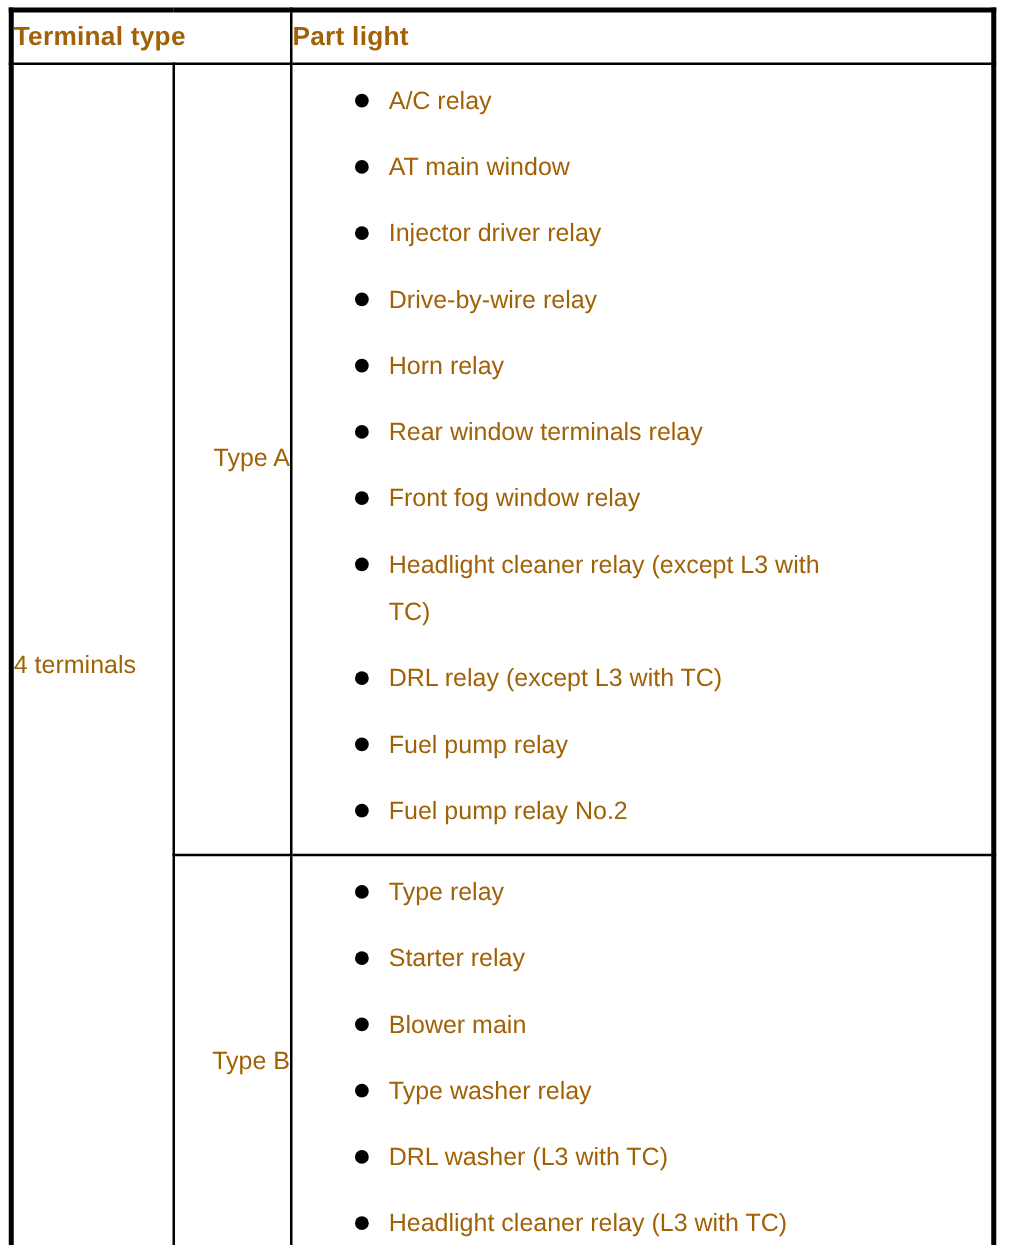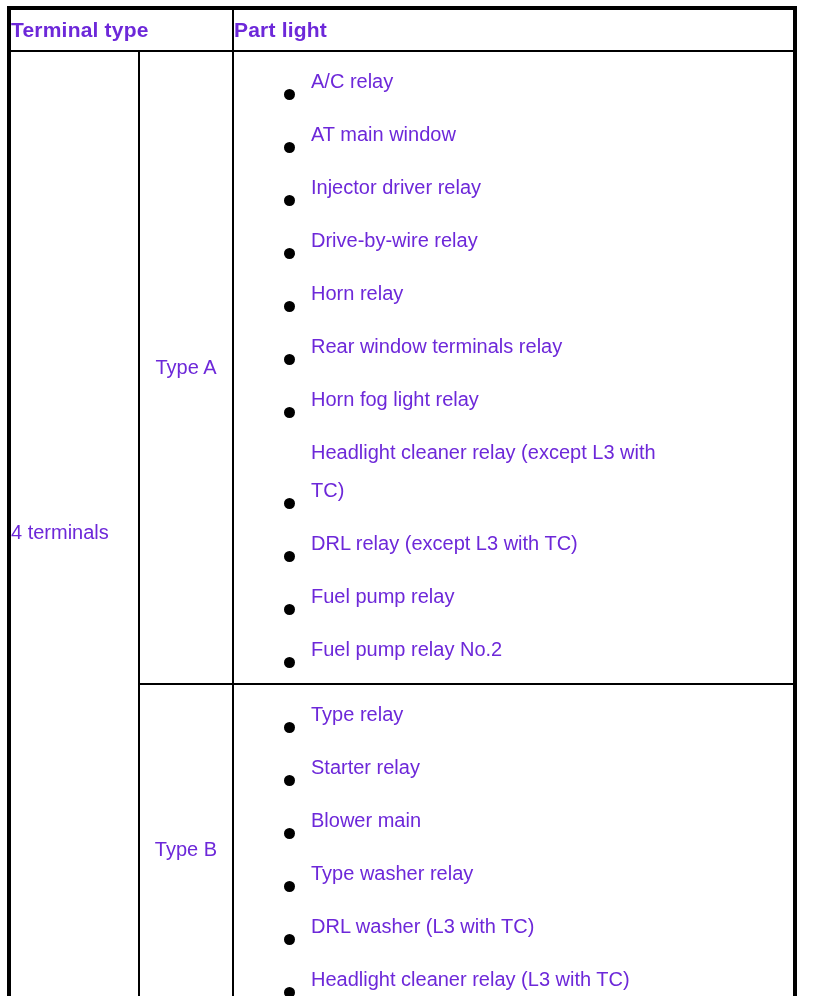--- a/index.html
+++ b/index.html
@@ -5,21 +5,21 @@
   html, body {
     margin: 0;
     padding: 0;
     background: #ffffff;
   }
   .page {
     position: relative;
     width: 816px;
     height: 996px;
     background: #ffffff;
-    color: #6d28d9;
+    color: #a16207;
     font-family: "Liberation Sans", sans-serif;
     overflow: hidden;
   }
   table.relay-table {
     position: absolute;
     left: 7px;
     top: 6px;
     width: 790px;
     height: 980px;
     border-collapse: collapse;
@@ -45,35 +45,35 @@
   td.terminal-cell {
     font-size: 20px;
     vertical-align: middle;
     text-align: left;
     padding-left: 8px;
     padding-right: 2px;
   }
   td.type-cell {
     font-size: 20px;
     vertical-align: middle;
-    text-align: center;
+    text-align: right;
     padding-left: 12px;
     padding-right: 2px;
   }
   td.parts-cell {
     vertical-align: top;
   }
   ul.part-list {
     margin: 0;
     padding: 10px 6px 0 50px;
     list-style: none;
   }
   ul.part-list li {
     display: flex;
-    align-items: flex-end;
+    align-items: flex-start;
     margin: 0 0 15px 0;
     font-size: 20px;
     line-height: 38px;
   }
   ul.part-list .dot {
     flex: 0 0 auto;
     width: 11px;
     height: 11px;
     border-radius: 50%;
     background: #000000;
@@ -123,21 +123,21 @@
             <li>
                 <span class="dot"></span>
                 <span class="txt">Horn relay</span>
               </li>
             <li>
                 <span class="dot"></span>
                 <span class="txt">Rear window terminals relay</span>
               </li>
             <li>
                 <span class="dot"></span>
-                <span class="txt">Horn fog light relay</span>
+                <span class="txt">Front fog window relay</span>
               </li>
             <li>
                 <span class="dot"></span>
                 <span class="txt">Headlight cleaner relay (except L3 with
 TC)</span>
               </li>
             <li>
                 <span class="dot"></span>
                 <span class="txt">DRL relay (except L3 with TC)</span>
               </li>

